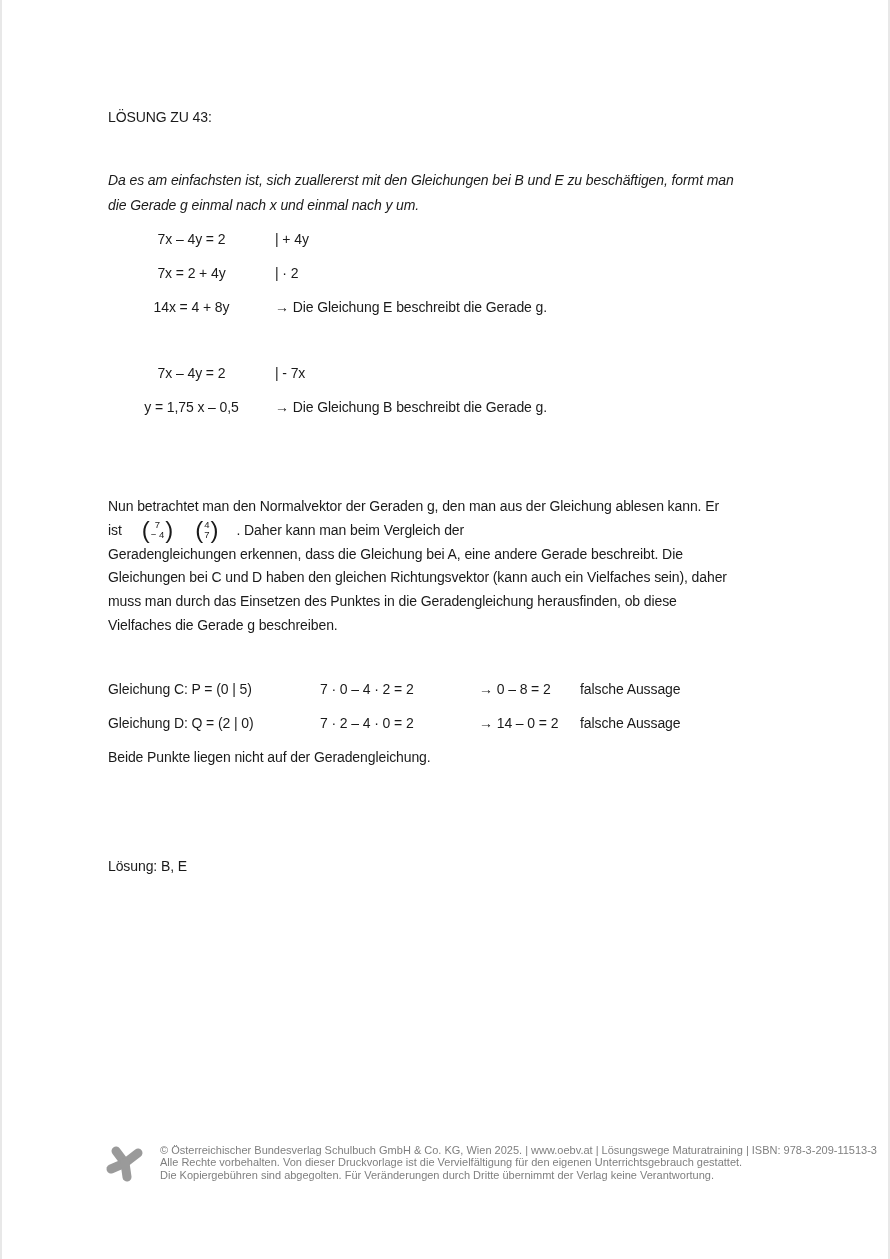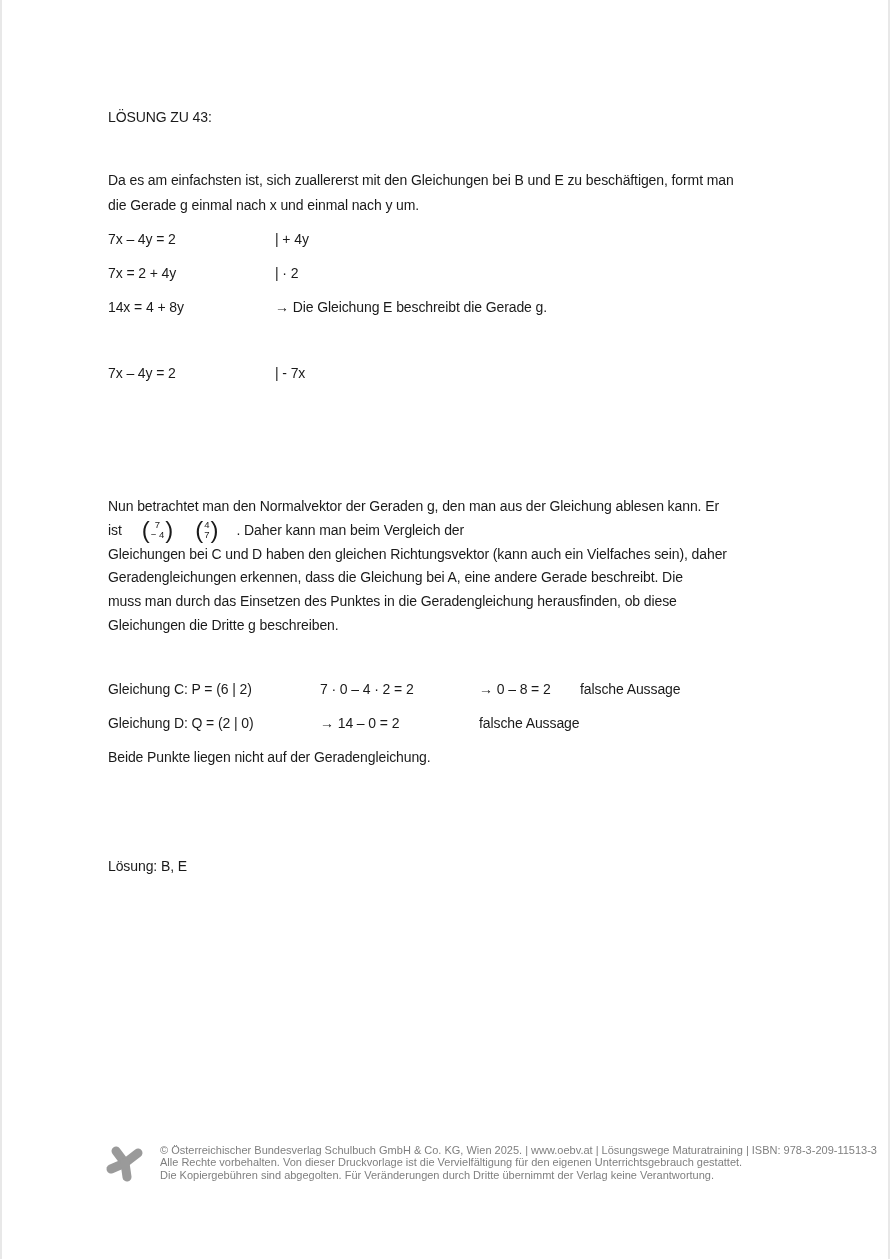--- a/index.html
+++ b/index.html
@@ -9,24 +9,24 @@
     background:#ffffff;
     font-family:"Liberation Sans","DejaVu Sans",sans-serif;
     color:#1a1a1a;
     font-size:14px;
     letter-spacing:-0.1px;
     overflow:hidden;
     margin:0 auto;
   }
   .abs{position:absolute;left:106px;white-space:nowrap;}
   .title{top:107px;line-height:20px;}
-  .intro{top:168px;line-height:24.5px;}
+  .intro{top:168px;line-height:24.5px;font-style:italic;}
   .para{line-height:23.8px;}
   .eq-block .eq-row{display:flex;height:34px;line-height:34px;}
-  .eq-block .eq-left{width:167px;flex:0 0 167px;}
+  .eq-block .eq-left{width:167px;flex:0 0 167px;text-align:center;}
   .eq-a{top:222px;}
   .eq-b{top:356px;}
   .vec-para{top:495px;}
   .vec-line{display:flex;align-items:center;height:23.8px;gap:16px;}
   .vec{display:inline-flex;align-items:center;margin:0 2px 0 4px;position:relative;top:-1px;}
   .vec .paren{font-size:24px;line-height:22px;font-weight:300;letter-spacing:0;}
   .vec .col{display:inline-flex;flex-direction:column;align-items:center;justify-content:center;
             font-size:9.5px;line-height:9.5px;letter-spacing:0;padding:0 1px;}
   .checks{top:672px;}
   .check-row{display:grid;grid-template-columns:212px 159px 101px auto;height:34px;line-height:34px;}
@@ -62,20 +62,24 @@
       <span class="eq-left">14x = 4 + 8y</span>
       <span>→ Die Gleichung E beschreibt die Gerade g.</span>
     </div>
   </div>
 
   <div class="abs eq-block eq-b">
     <div class="eq-row">
       <span class="eq-left">7x – 4y = 2</span>
       <span>| - 7x</span>
     </div>
+    <div class="eq-row">
+      <span class="eq-left">y = 1,75 x – 0,5</span>
+      <span>→ Die Gleichung B beschreibt die Gerade g.</span>
+    </div>
   </div>
 
   <div class="abs vec-para para">
     <div>Nun betrachtet man den Normalvektor der Geraden g, den man aus der Gleichung ablesen kann. Er</div>
     <div class="vec-line">
       <span>ist</span>
       <span class="vec">
         <span class="paren">(</span>
         <span class="col">
           <span>7</span>
@@ -86,35 +90,36 @@
       <span class="vec">
         <span class="paren">(</span>
         <span class="col">
           <span>4</span>
           <span>7</span>
         </span>
         <span class="paren">)</span>
       </span>
       <span>. Daher kann man beim Vergleich der</span>
     </div>
+    <div>Geradengleichungen erkennen, dass die Gleichung bei A, eine andere Gerade beschreibt. Die</div>
     <div>Gleichungen bei C und D haben den gleichen Richtungsvektor (kann auch ein Vielfaches sein), daher</div>
-    <div>Geradengleichungen erkennen, dass die Gleichung bei A, eine andere Gerade beschreibt. Die</div>
     <div>muss man durch das Einsetzen des Punktes in die Geradengleichung herausfinden, ob diese</div>
-    <div>Gleichungen die Dritte g beschreiben.</div>
+    <div>Vielfaches die Gerade g beschreiben.</div>
   </div>
 
   <div class="abs checks">
     <div class="check-row">
-      <span>Gleichung C: P = (6 | 2)</span>
+      <span>Gleichung C: P = (0 | 5)</span>
       <span>7 · 0 – 4 · 2 = 2</span>
       <span>→ 0 – 8 = 2</span>
       <span>falsche Aussage</span>
     </div>
     <div class="check-row">
       <span>Gleichung D: Q = (2 | 0)</span>
+      <span>7 · 2 – 4 · 0 = 2</span>
       <span>→ 14 – 0 = 2</span>
       <span>falsche Aussage</span>
     </div>
     <div class="conclusion">Beide Punkte liegen nicht auf der Geradengleichung.</div>
   </div>
 
   <div class="abs solution">Lösung: B, E</div>
 
   <div class="footer-logo">
     <svg width="40" height="40" viewBox="0 0 40 40" xmlns="http://www.w3.org/2000/svg">

